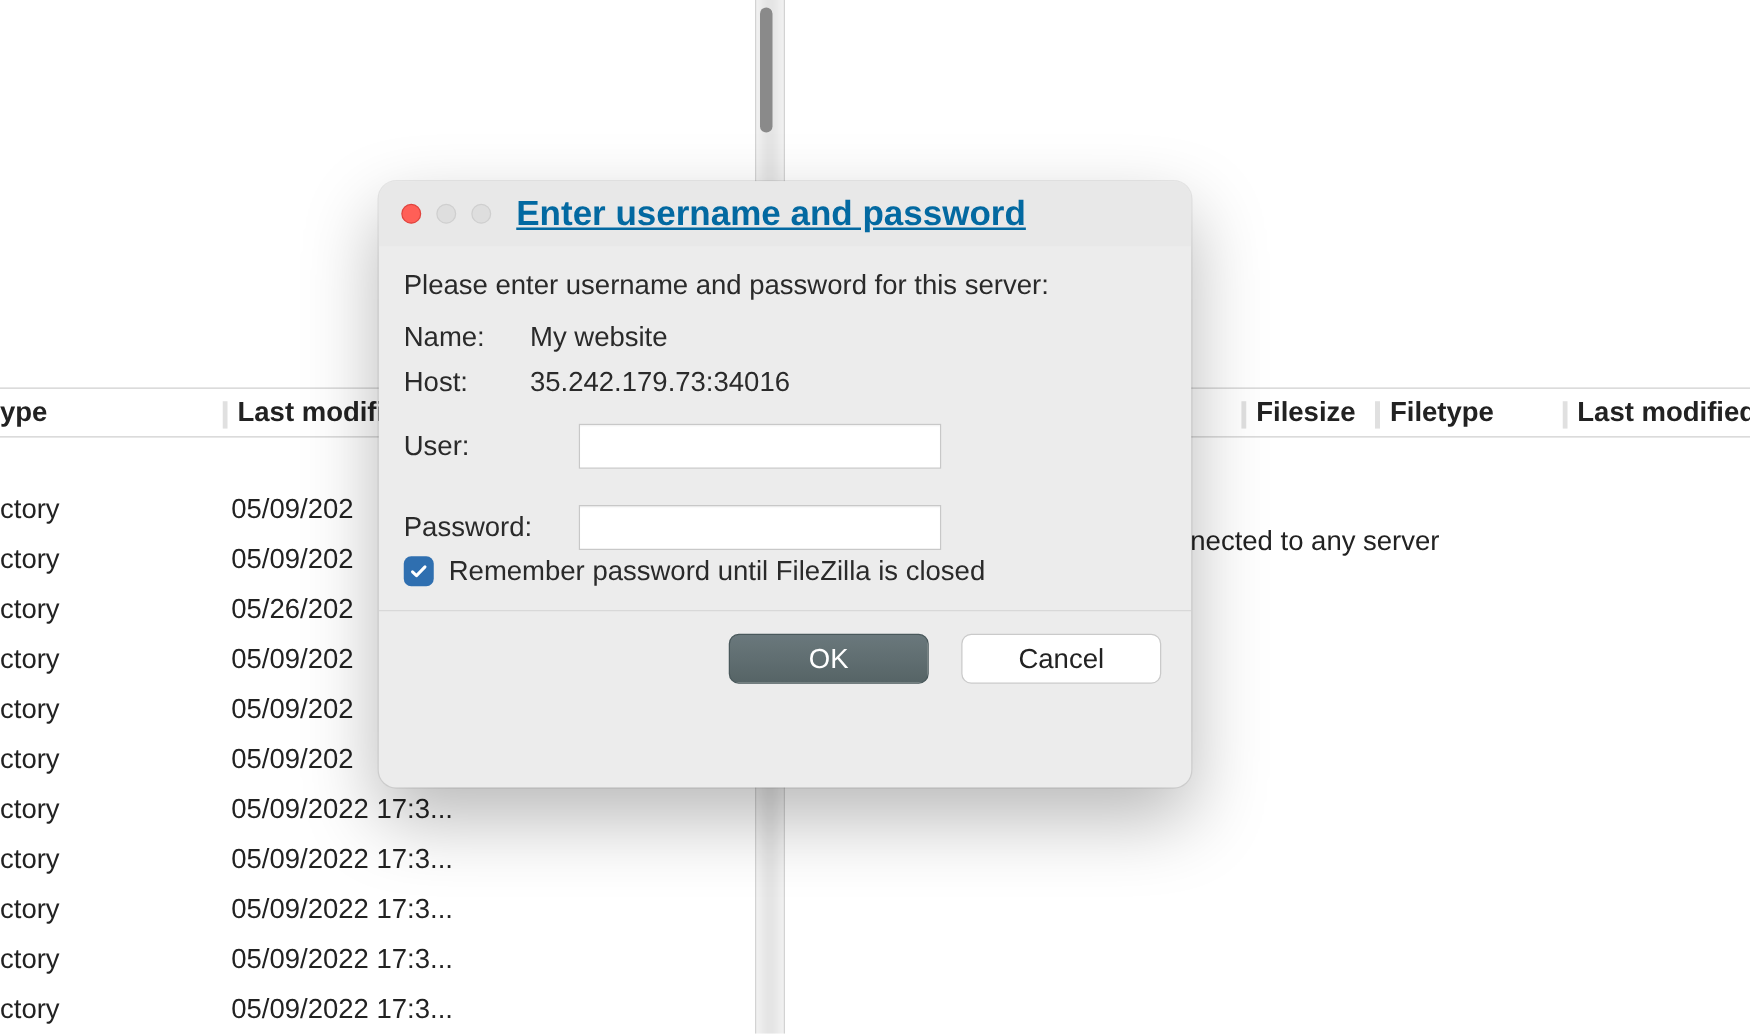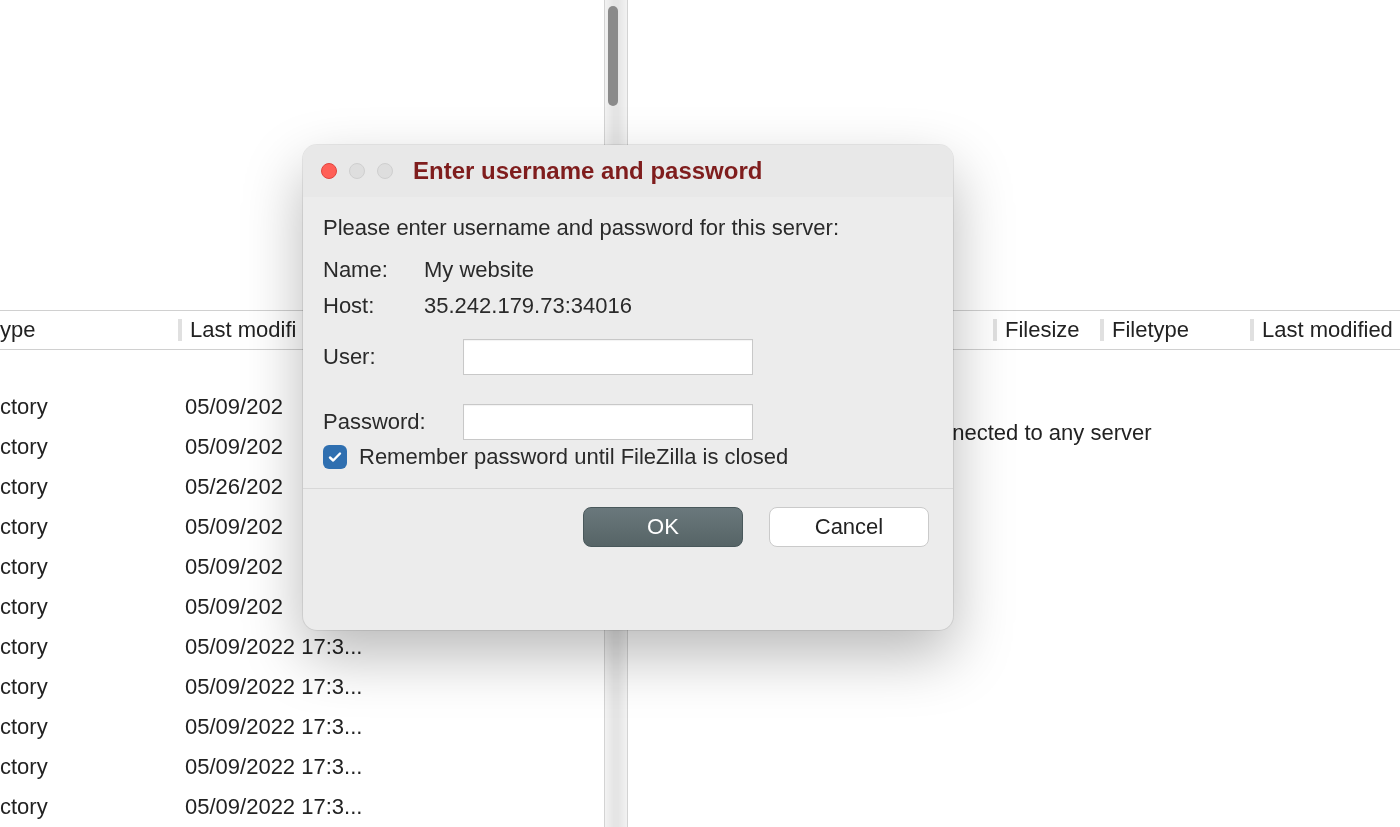--- a/index.html
+++ b/index.html
@@ -66,23 +66,24 @@
     .colsep {
       display: inline-block;
       width: 4px;
       height: 22px;
       background: #e0e0e0;
       margin-right: 8px;
       vertical-align: middle;
     }
     .col {
       display: flex;
-      align-items: center;
+      align-items: flex-end;
       overflow: hidden;
       white-space: nowrap;
+      font-weight: bold;
     }
     .col .label { overflow: hidden; text-overflow: clip; }
 
     
     .filelist {
       position: absolute;
       left: 0;
       top: 380px;
       width: 604px;
     }
@@ -146,23 +147,24 @@
       border-radius: 50%;
       box-sizing: border-box;
     }
     .tl.close { background: #ff5f57; border: 1px solid #e0443e; }
     .tl.min { background: #dedede; border: 1px solid #cfcfcf; }
     .tl.max { background: #dedede; border: 1px solid #cfcfcf; }
     .titlebar .title {
       flex: 1;
       text-align: left;
       font-weight: 700;
-      font-size: 24px;
-      color: #7f1d1d;
+      font-size: 28px;
+      color: #0369a1;
       padding-left: 20px;
+      text-decoration: underline;
     }
 
     .dbody {
       padding: 18px 20px 0 20px;
       font-size: 22px;
       color: #2a2a2a;
     }
     .prompt { margin-bottom: 16px; }
     .infogrid {
       display: grid;

